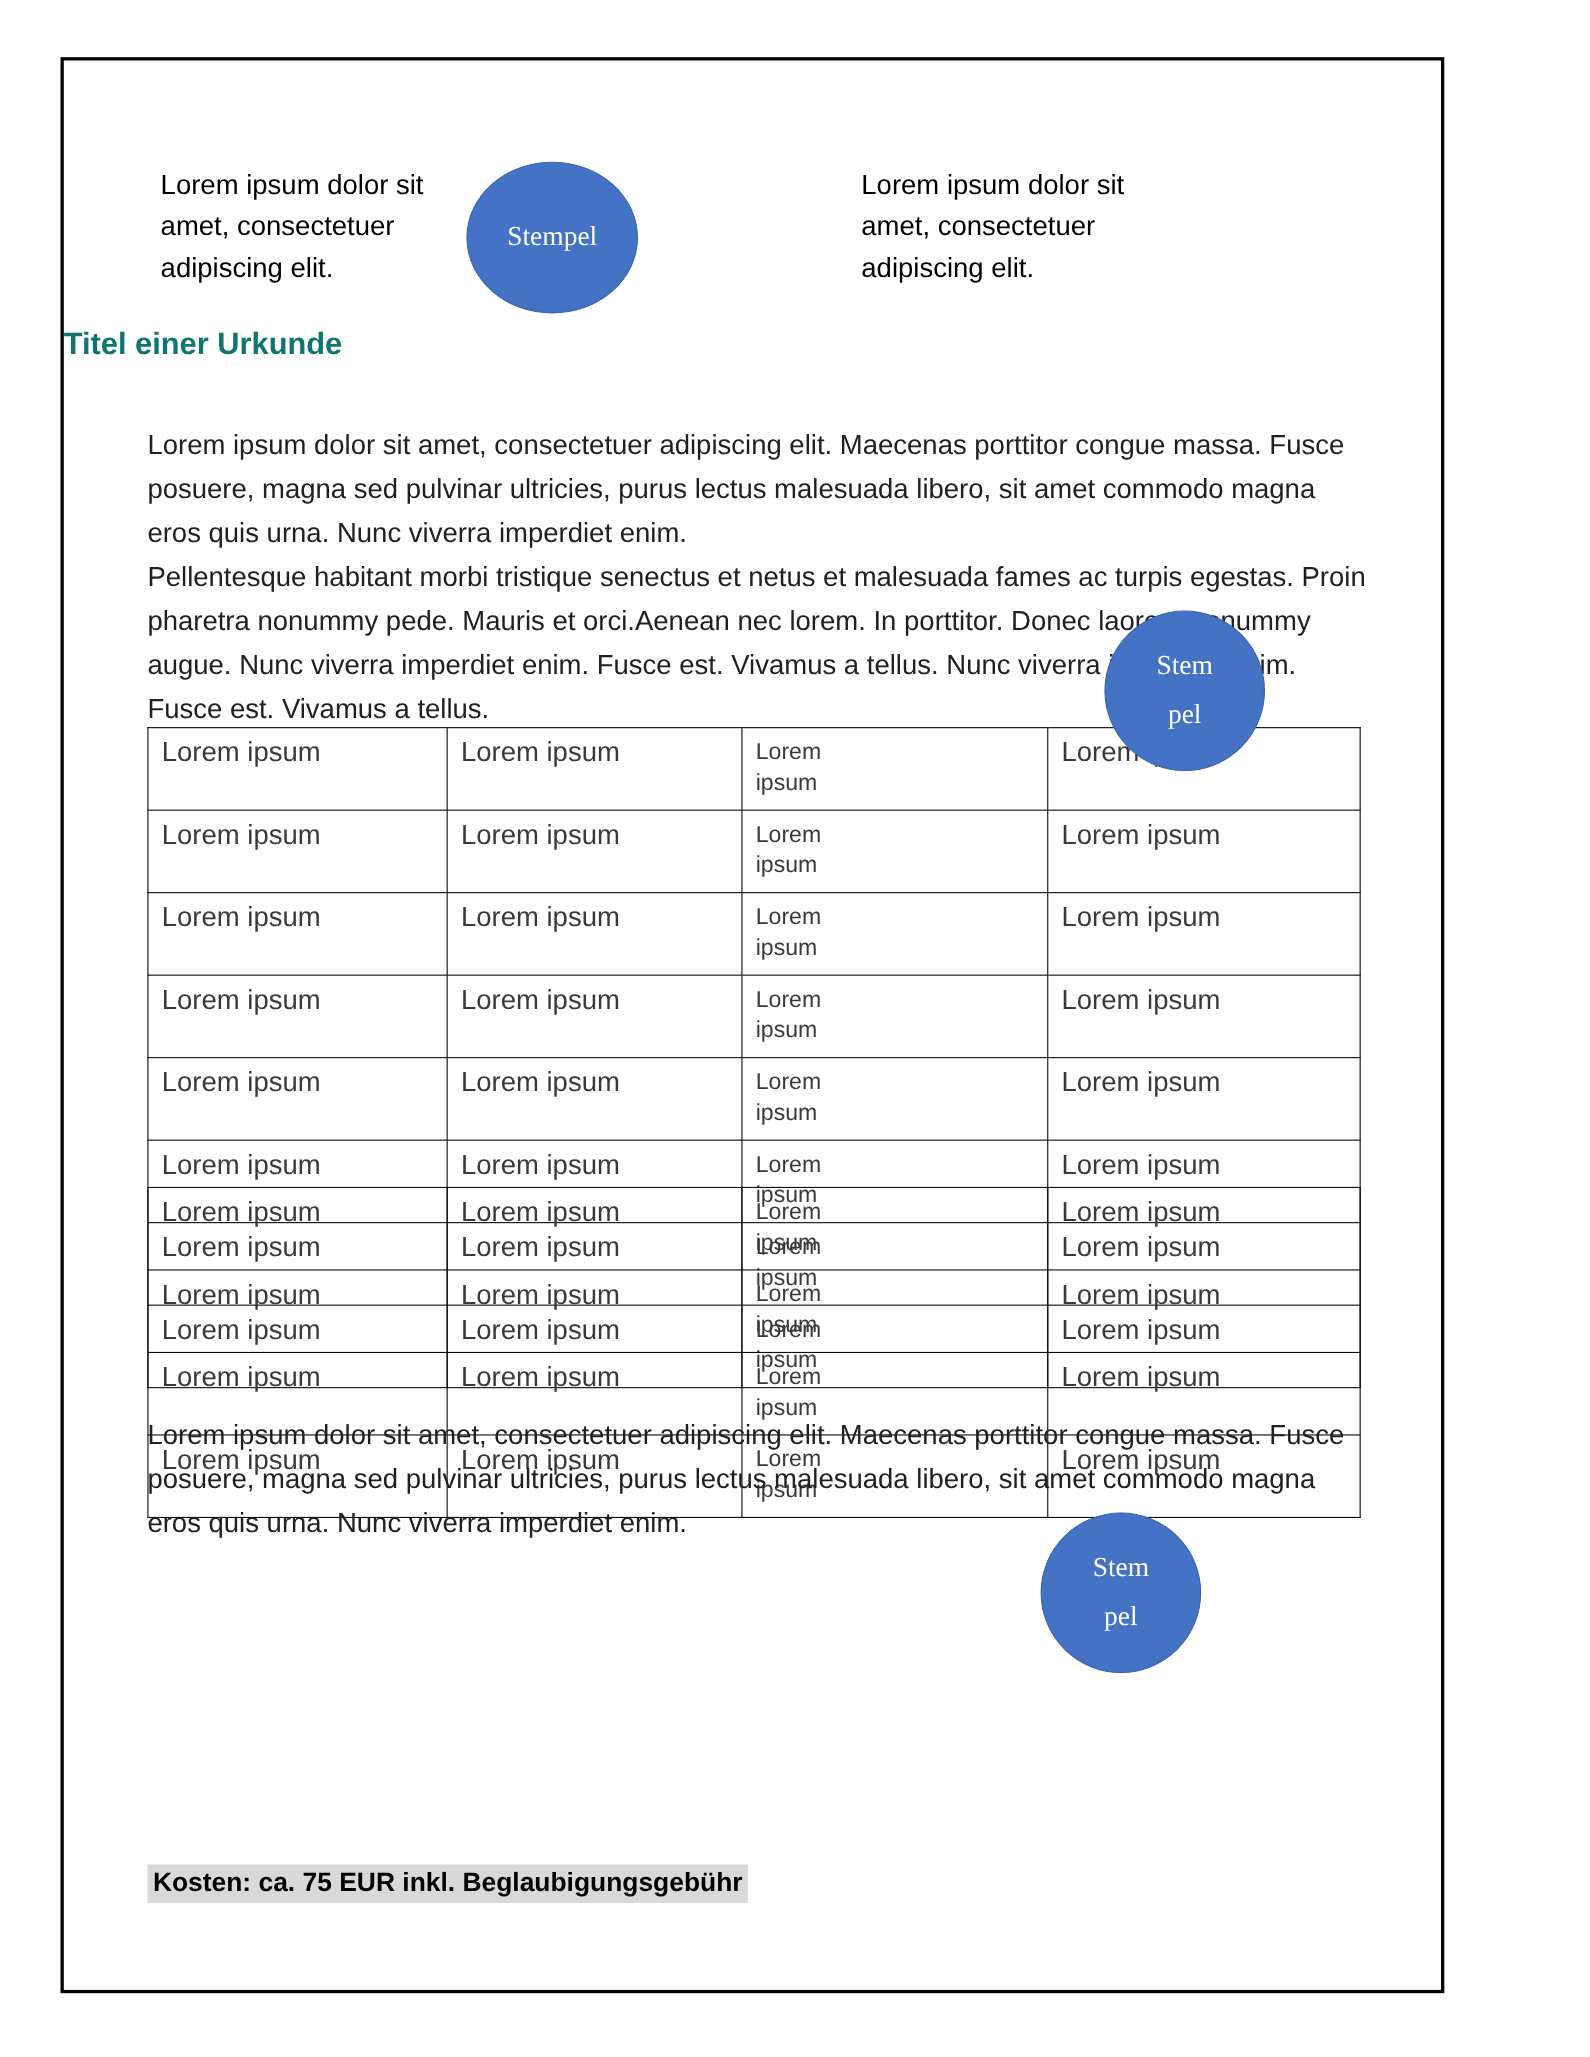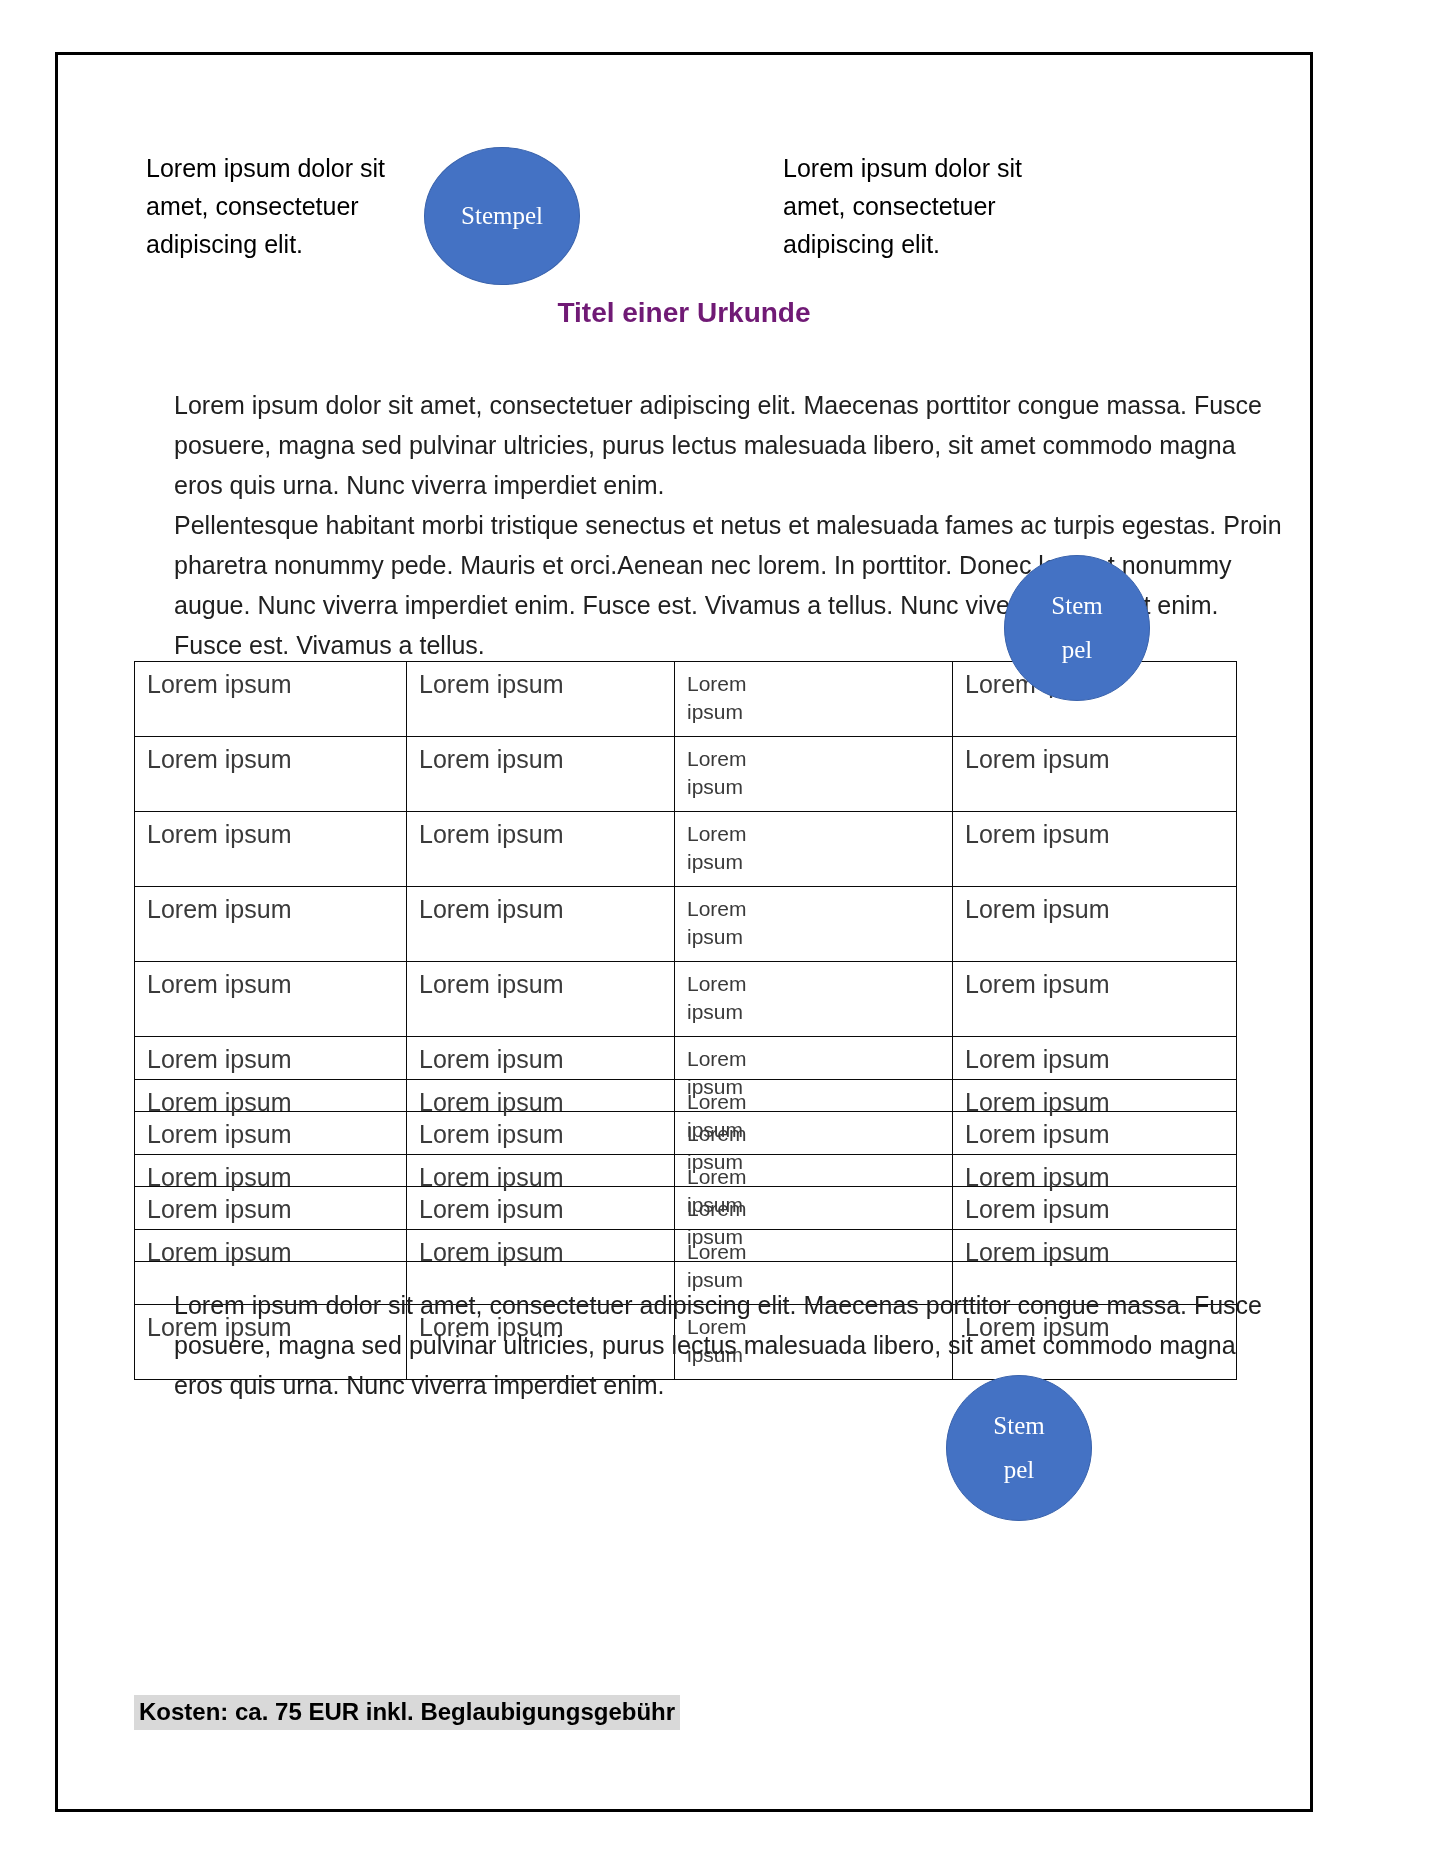--- a/index.html
+++ b/index.html
@@ -65,35 +65,33 @@
   #stamp-middle { left: 946px; top: 500px;  width: 146px; height: 146px; }
   #stamp-bottom { left: 888px; top: 1320px; width: 146px; height: 146px; }
   .stamp-label { display: block; width: 100%; font-family: Liberation Serif, serif; }
 
   
   #doc-title {
     position: absolute;
     left: 0;
     top: 242px;
     width: 100%;
-    text-align: center;
     font-size: 28px;
     font-weight: bold;
-    color: #701a75;
+    color: #0f766e;
   }
 
   
   .body-text {
     position: absolute;
     left: 76px;
     width: 1110px;
     font-size: 25px;
     line-height: 40px;
     color: #202020;
-    margin-left: 40px;
   }
   #para-block-1 { top: 330px; }
   #para-block-1 p { margin: 0; }
   #closing-para { top: 1230px; }
 
   
   .doc-table {
     position: absolute;
     left: 76px;
     width: 1102px;

